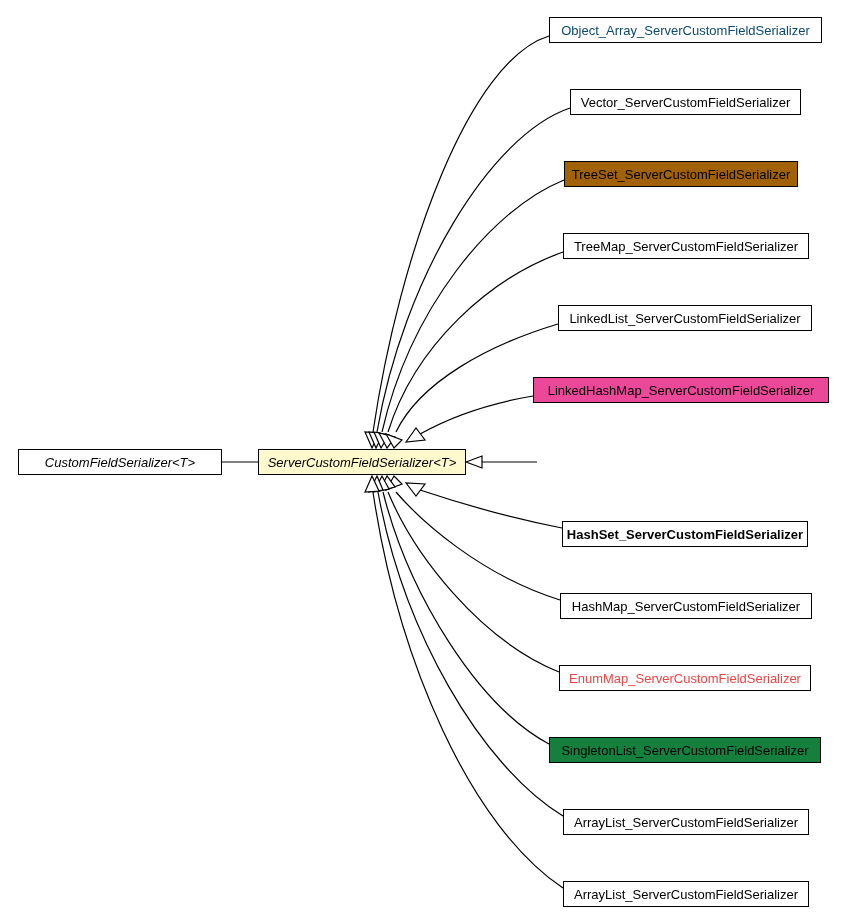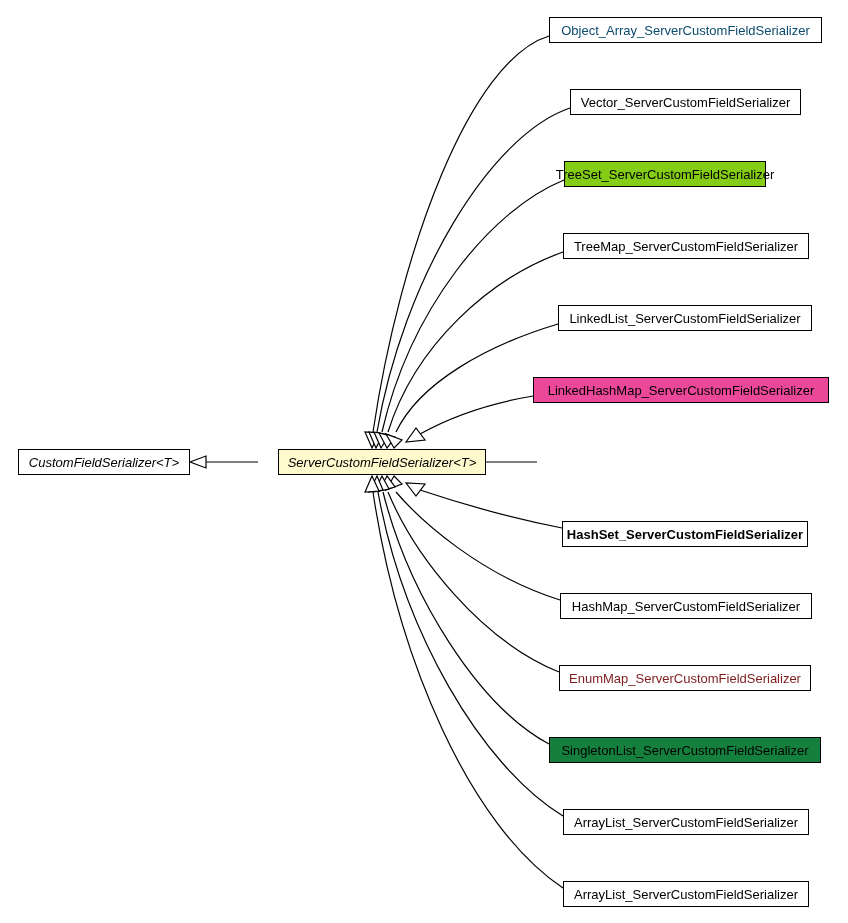--- a/index.html
+++ b/index.html
@@ -115,51 +115,51 @@
     <g>
       <path d="M 563 816 C 480 765 403 630 378 492" fill="none" stroke="#000" stroke-width="1.2"></path>
       <polygon points="377,476 369,492 383,490" fill="#ffffff" stroke="#000" stroke-width="1.2"></polygon>
     </g>
     <g>
       <path d="M 563 888 C 470 826 398 660 373 492" fill="none" stroke="#000" stroke-width="1.2"></path>
       <polygon points="372,476 365,492 379,491" fill="#ffffff" stroke="#000" stroke-width="1.2"></polygon>
     </g>
   </svg>
 
-  <div class="node italic" style="left: 18px; top: 449px; width: 172px; height: 26px; font-style: italic; background: rgb(255, 255, 255); border-color: rgb(0, 0, 0); color: rgb(0, 0, 0);">
+  <div class="node italic" style="left: 18px; top: 449px; width: 204px; height: 26px; font-style: italic; background: rgb(255, 255, 255); border-color: rgb(0, 0, 0); color: rgb(0, 0, 0);">
     <span class="label">CustomFieldSerializer&lt;T&gt;</span>
   </div>
-  <div class="node italic highlight" style="left: 258px; top: 449px; width: 208px; height: 26px; font-style: italic; background: rgb(255, 250, 205); border-color: rgb(0, 0, 0); color: rgb(0, 0, 0); margin-left: 20px;">
+  <div class="node italic highlight" style="left: 258px; top: 449px; width: 208px; height: 26px; font-style: italic; background: rgb(255, 250, 205); border-color: rgb(0, 0, 0); color: rgb(0, 0, 0);">
     <span class="label">ServerCustomFieldSerializer&lt;T&gt;</span>
   </div>
   <div class="node" style="left: 549px; top: 17px; width: 273px; height: 26px; background: rgb(255, 255, 255); border-color: rgb(0, 0, 0); color: #0c4a6e;">
     <span class="label">Object_Array_ServerCustomFieldSerializer</span>
   </div>
   <div class="node" style="left: 570px; top: 89px; width: 231px; height: 26px; background: rgb(255, 255, 255); border-color: rgb(0, 0, 0); color: rgb(0, 0, 0);">
     <span class="label">Vector_ServerCustomFieldSerializer</span>
   </div>
-  <div class="node" style="left: 564px; top: 161px; width: 202px; height: 26px; background: #84cc16; border-color: rgb(0, 0, 0); color: rgb(0, 0, 0);">
+  <div class="node" style="left: 564px; top: 161px; width: 234px; height: 26px; background: #a16207; border-color: rgb(0, 0, 0); color: rgb(0, 0, 0);">
     <span class="label">TreeSet_ServerCustomFieldSerializer</span>
   </div>
   <div class="node" style="left: 563px; top: 233px; width: 246px; height: 26px; background: rgb(255, 255, 255); border-color: rgb(0, 0, 0); color: rgb(0, 0, 0);">
     <span class="label">TreeMap_ServerCustomFieldSerializer</span>
   </div>
   <div class="node" style="left: 558px; top: 305px; width: 254px; height: 26px; background: rgb(255, 255, 255); border-color: rgb(0, 0, 0); color: rgb(0, 0, 0);">
     <span class="label">LinkedList_ServerCustomFieldSerializer</span>
   </div>
   <div class="node" style="left: 533px; top: 377px; width: 296px; height: 26px; background: #ec4899; border-color: rgb(0, 0, 0); color: rgb(0, 0, 0);">
     <span class="label">LinkedHashMap_ServerCustomFieldSerializer</span>
   </div>
   <div class="node" style="left: 562px; top: 521px; width: 246px; height: 26px; background: rgb(255, 255, 255); border-color: rgb(0, 0, 0); color: rgb(0, 0, 0); font-weight: bold;">
     <span class="label">HashSet_ServerCustomFieldSerializer</span>
   </div>
   <div class="node" style="left: 560px; top: 593px; width: 252px; height: 26px; background: rgb(255, 255, 255); border-color: rgb(0, 0, 0); color: rgb(0, 0, 0);">
     <span class="label">HashMap_ServerCustomFieldSerializer</span>
   </div>
-  <div class="node" style="left: 559px; top: 665px; width: 252px; height: 26px; background: rgb(255, 255, 255); border-color: rgb(0, 0, 0); color: #7f1d1d;">
+  <div class="node" style="left: 559px; top: 665px; width: 252px; height: 26px; background: rgb(255, 255, 255); border-color: rgb(0, 0, 0); color: #ef4444;">
     <span class="label">EnumMap_ServerCustomFieldSerializer</span>
   </div>
   <div class="node" style="left: 549px; top: 737px; width: 272px; height: 26px; background: #15803d; border-color: rgb(0, 0, 0); color: rgb(0, 0, 0);">
     <span class="label">SingletonList_ServerCustomFieldSerializer</span>
   </div>
   <div class="node" style="left: 563px; top: 809px; width: 246px; height: 26px; background: rgb(255, 255, 255); border-color: rgb(0, 0, 0); color: rgb(0, 0, 0);">
     <span class="label">ArrayList_ServerCustomFieldSerializer</span>
   </div>
   <div class="node" style="left: 563px; top: 881px; width: 246px; height: 26px; background: rgb(255, 255, 255); border-color: rgb(0, 0, 0); color: rgb(0, 0, 0);">
     <span class="label">ArrayList_ServerCustomFieldSerializer</span>

